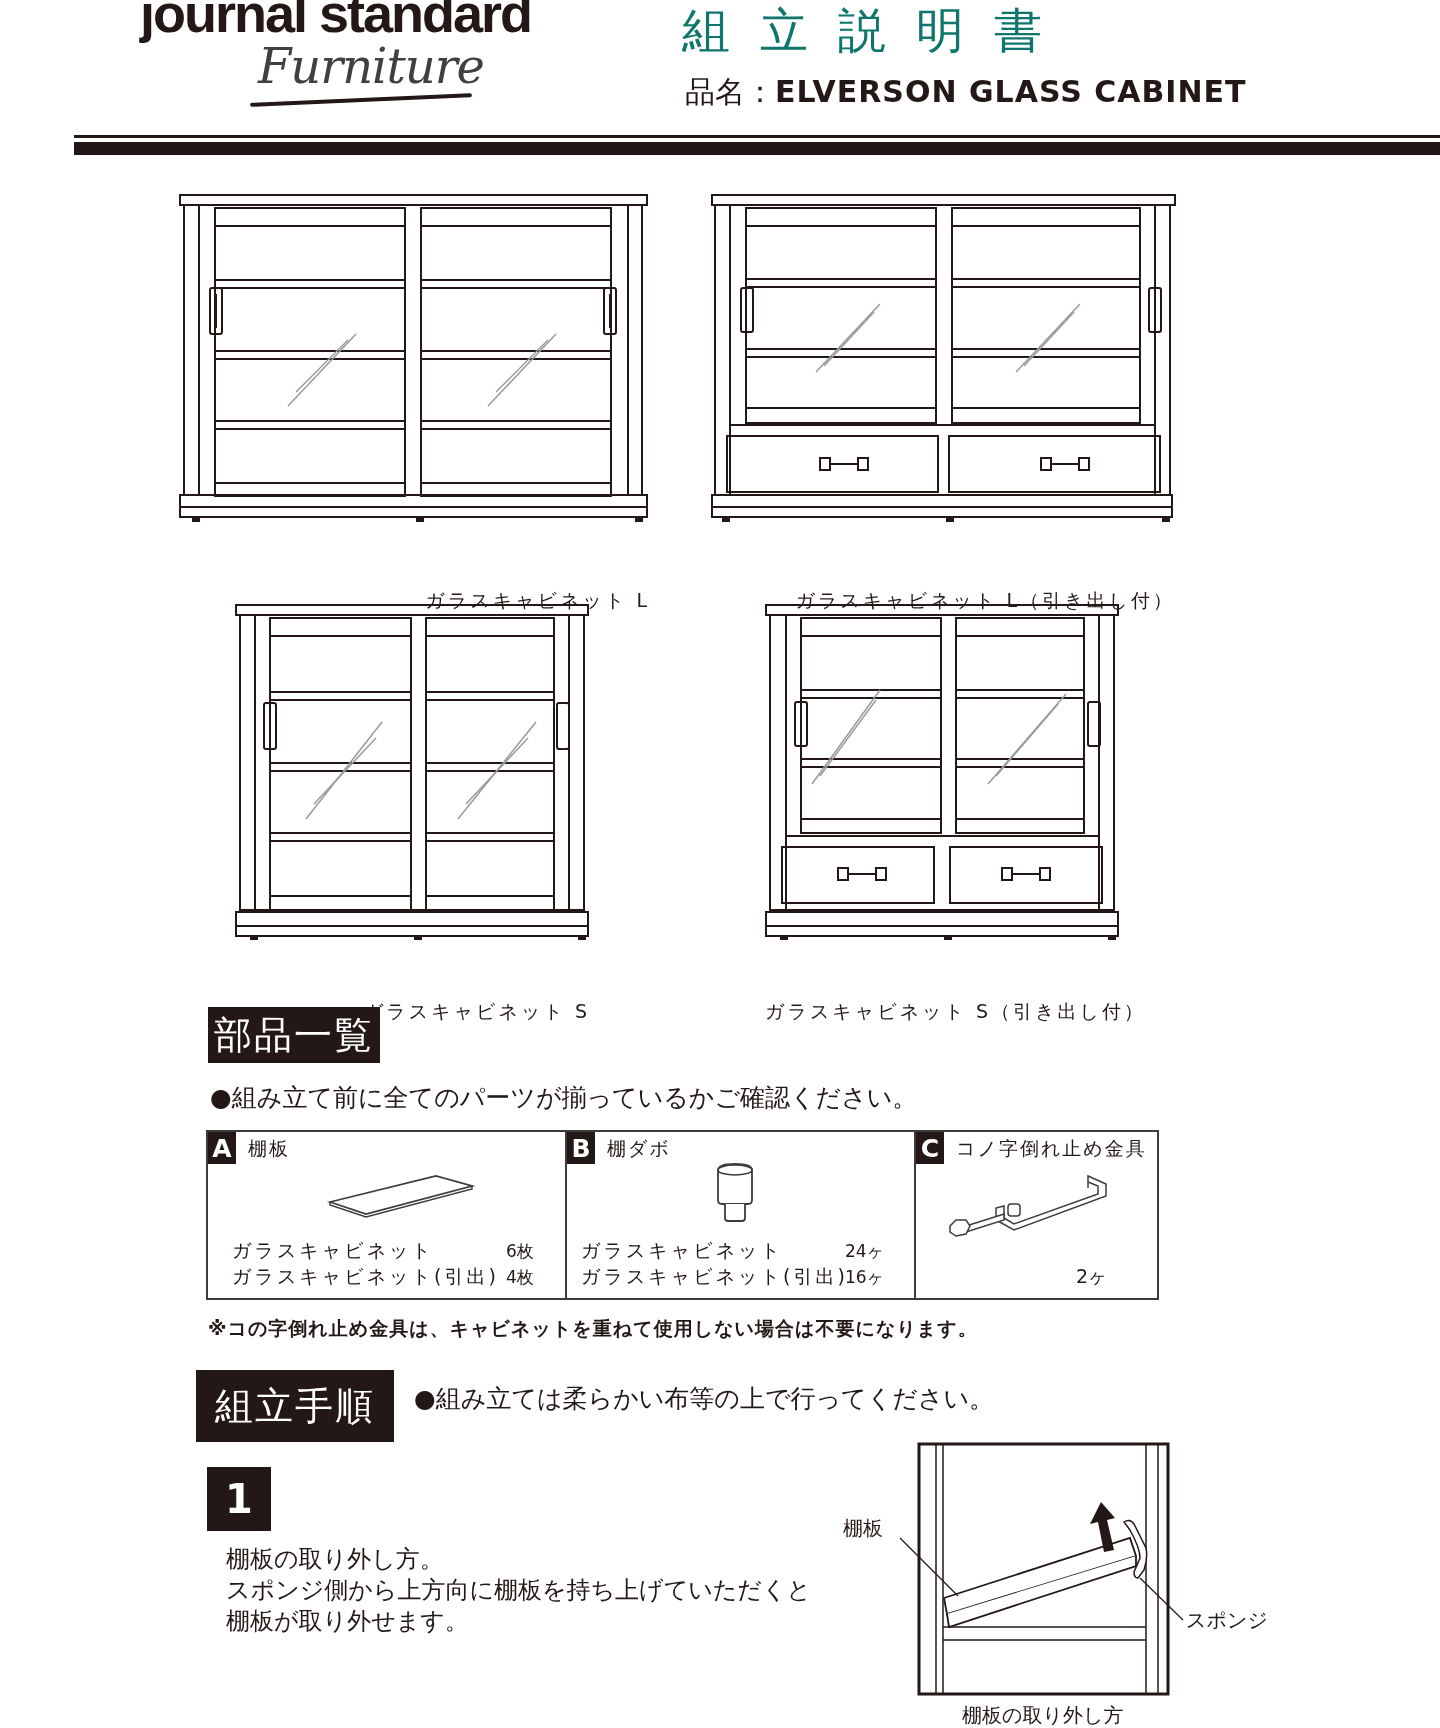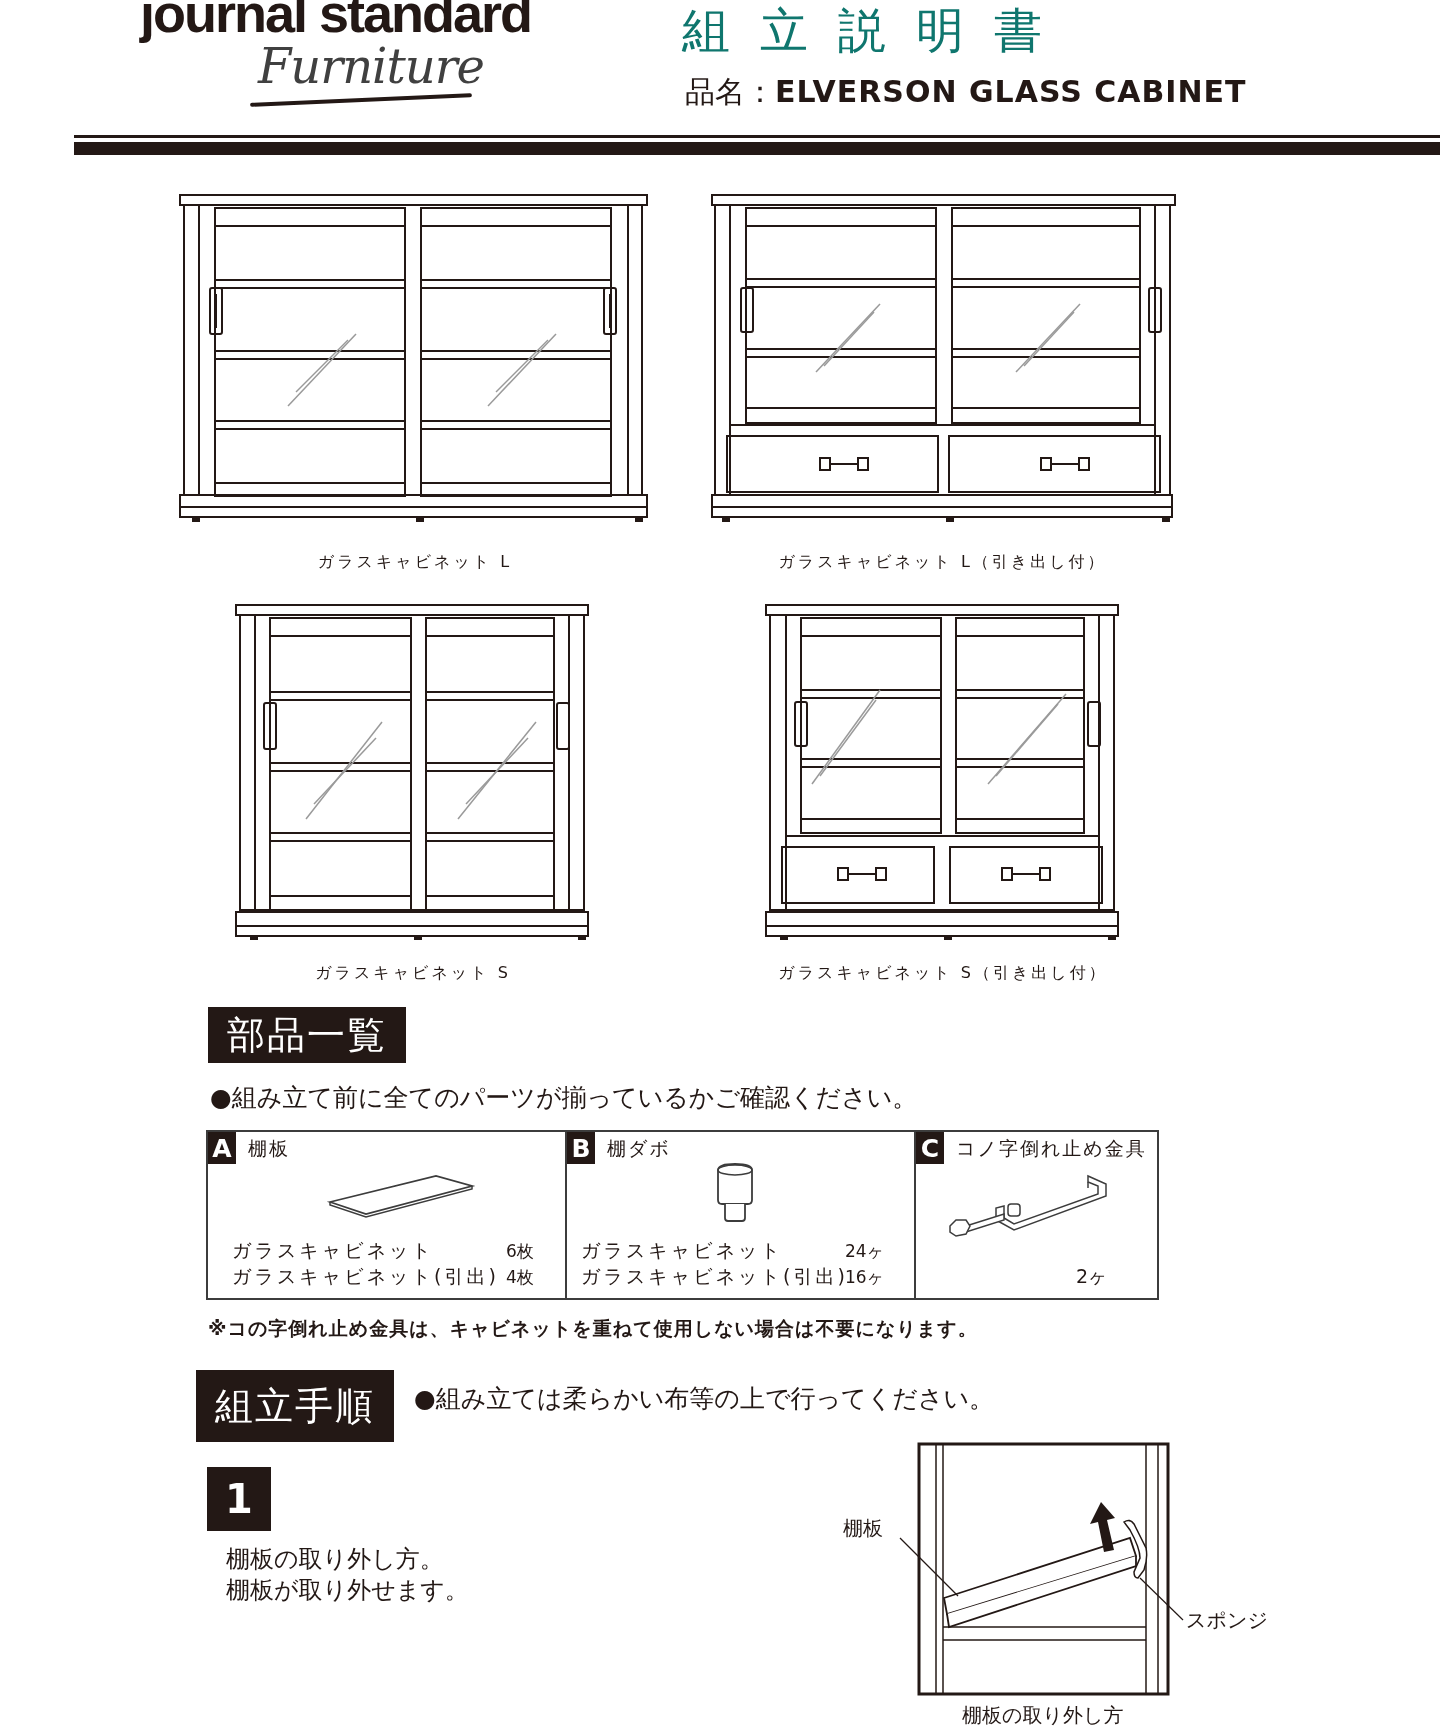--- a/index.html
+++ b/index.html
@@ -14,21 +14,21 @@
   .brand-underline{left:250px;top:98px;width:222px;height:4px;background:#231815;
        transform:rotate(-2.5deg);border-radius:2px;}
   .doc-title{left:682px;top:0px;font-size:48px;letter-spacing:30px;line-height:60px;color:#0f766e;}
   .product-row{left:685px;top:72px;font-size:30px;line-height:40px;}
   .product-row .lbl{font-weight:normal;}
   .product-row .name{font-family:"DejaVu Sans",sans-serif;font-weight:bold;font-size:30px;letter-spacing:1px;}
   .rule-thin{left:74px;top:135px;width:1366px;height:3px;background:#231815;}
   .rule-thick{left:74px;top:142px;width:1366px;height:13px;background:#231815;}
   
   svg{position:absolute;overflow:visible;}
-  .cab-label{font-size:16px;letter-spacing:3px;text-align:center;}
+  .cab-label{font-size:19px;letter-spacing:3px;text-align:right;margin-top:36px;}
   
   .sec-box{background:#231815;color:#fff;font-size:38px;letter-spacing:2px;
        display:flex;align-items:center;justify-content:center;}
   .bullet-text{font-size:25px;letter-spacing:0px;white-space:nowrap;}
   
   .parts{left:206px;top:1130px;width:953px;height:170px;border:2px solid #3c3c3c;display:flex;box-sizing:border-box;}
   .part{position:relative;height:100%;box-sizing:border-box;}
   .part + .part{border-left:2px solid #3c3c3c;}
   .part-letter{position:absolute;left:0;top:0;width:28px;height:32px;background:#231815;color:#fff;
        font-weight:bold;font-size:25px;display:flex;align-items:center;justify-content:center;}
@@ -248,21 +248,21 @@
   <g fill="#231815">
     <rect x="14" y="332" width="8" height="4"></rect>
       <rect x="178" y="332" width="8" height="4"></rect>
       <rect x="342" y="332" width="8" height="4"></rect>
   </g>
 </svg>
 
 <div class="abs cab-label" style="left:236px;top:963px;width:354px;">ガラスキャビネット S</div>
 <div class="abs cab-label" style="left:740px;top:963px;width:406px;">ガラスキャビネット S（引き出し付）</div>
 
-<div class="abs sec-box" style="left:208px;top:1007px;width:198px;height:56px;">部品一覧</div>
+<div class="abs sec-box" style="left:208px;top:1007px;width:172px;height:56px;">部品一覧</div>
 <div class="abs bullet-text" style="left:210px;top:1081px;">●組み立て前に全てのパーツが揃っているかご確認ください。</div>
 
 <div class="abs parts">
 
   <div class="part" style="width:357px;">
     <div class="part-letter">A</div>
     <div class="part-name">棚板</div>
     <svg style="left:120px;top:42px" width="150" height="50" viewBox="0 0 150 50">
       <polygon points="2,28 108,2 144,12 38,40" fill="#fff" stroke="#3c3c3c" stroke-width="1.8"></polygon>
       <polyline points="2,28 2,31 38,43 144,15 144,12" fill="none" stroke="#3c3c3c" stroke-width="1.5"></polyline>
@@ -305,20 +305,21 @@
 
 <div class="abs note" style="left:208px;top:1316px;font-weight:bold;">※コの字倒れ止め金具は、キャビネットを重ねて使用しない場合は不要になります。</div>
 
 <div class="abs sec-box" style="left:196px;top:1370px;width:198px;height:72px;">組立手順</div>
 <div class="abs bullet-text" style="left:414px;top:1382px;">●組み立ては柔らかい布等の上で行ってください。</div>
 
 <div class="abs step-num" style="left:207px;top:1467px;width:64px;height:64px;">1</div>
 
 <div class="abs step-text" style="left:226px;top:1544px;">
   <div>棚板の取り外し方。</div>
+  <div>スポンジ側から上方向に棚板を持ち上げていただくと</div>
   <div>棚板が取り外せます。</div>
 </div>
 
 <svg style="left:830px;top:1430px" width="450" height="298" viewBox="0 0 450 298">
   <g fill="none" stroke="#231815">
     <rect x="89" y="14" width="249" height="250" stroke-width="3"></rect>
     <line x1="106" y1="14" x2="106" y2="264" stroke-width="1.5"></line>
     <line x1="113" y1="14" x2="113" y2="264" stroke-width="1.5"></line>
     <line x1="316" y1="14" x2="316" y2="264" stroke-width="1.5"></line>
     <line x1="328" y1="14" x2="328" y2="264" stroke-width="1.5"></line>

